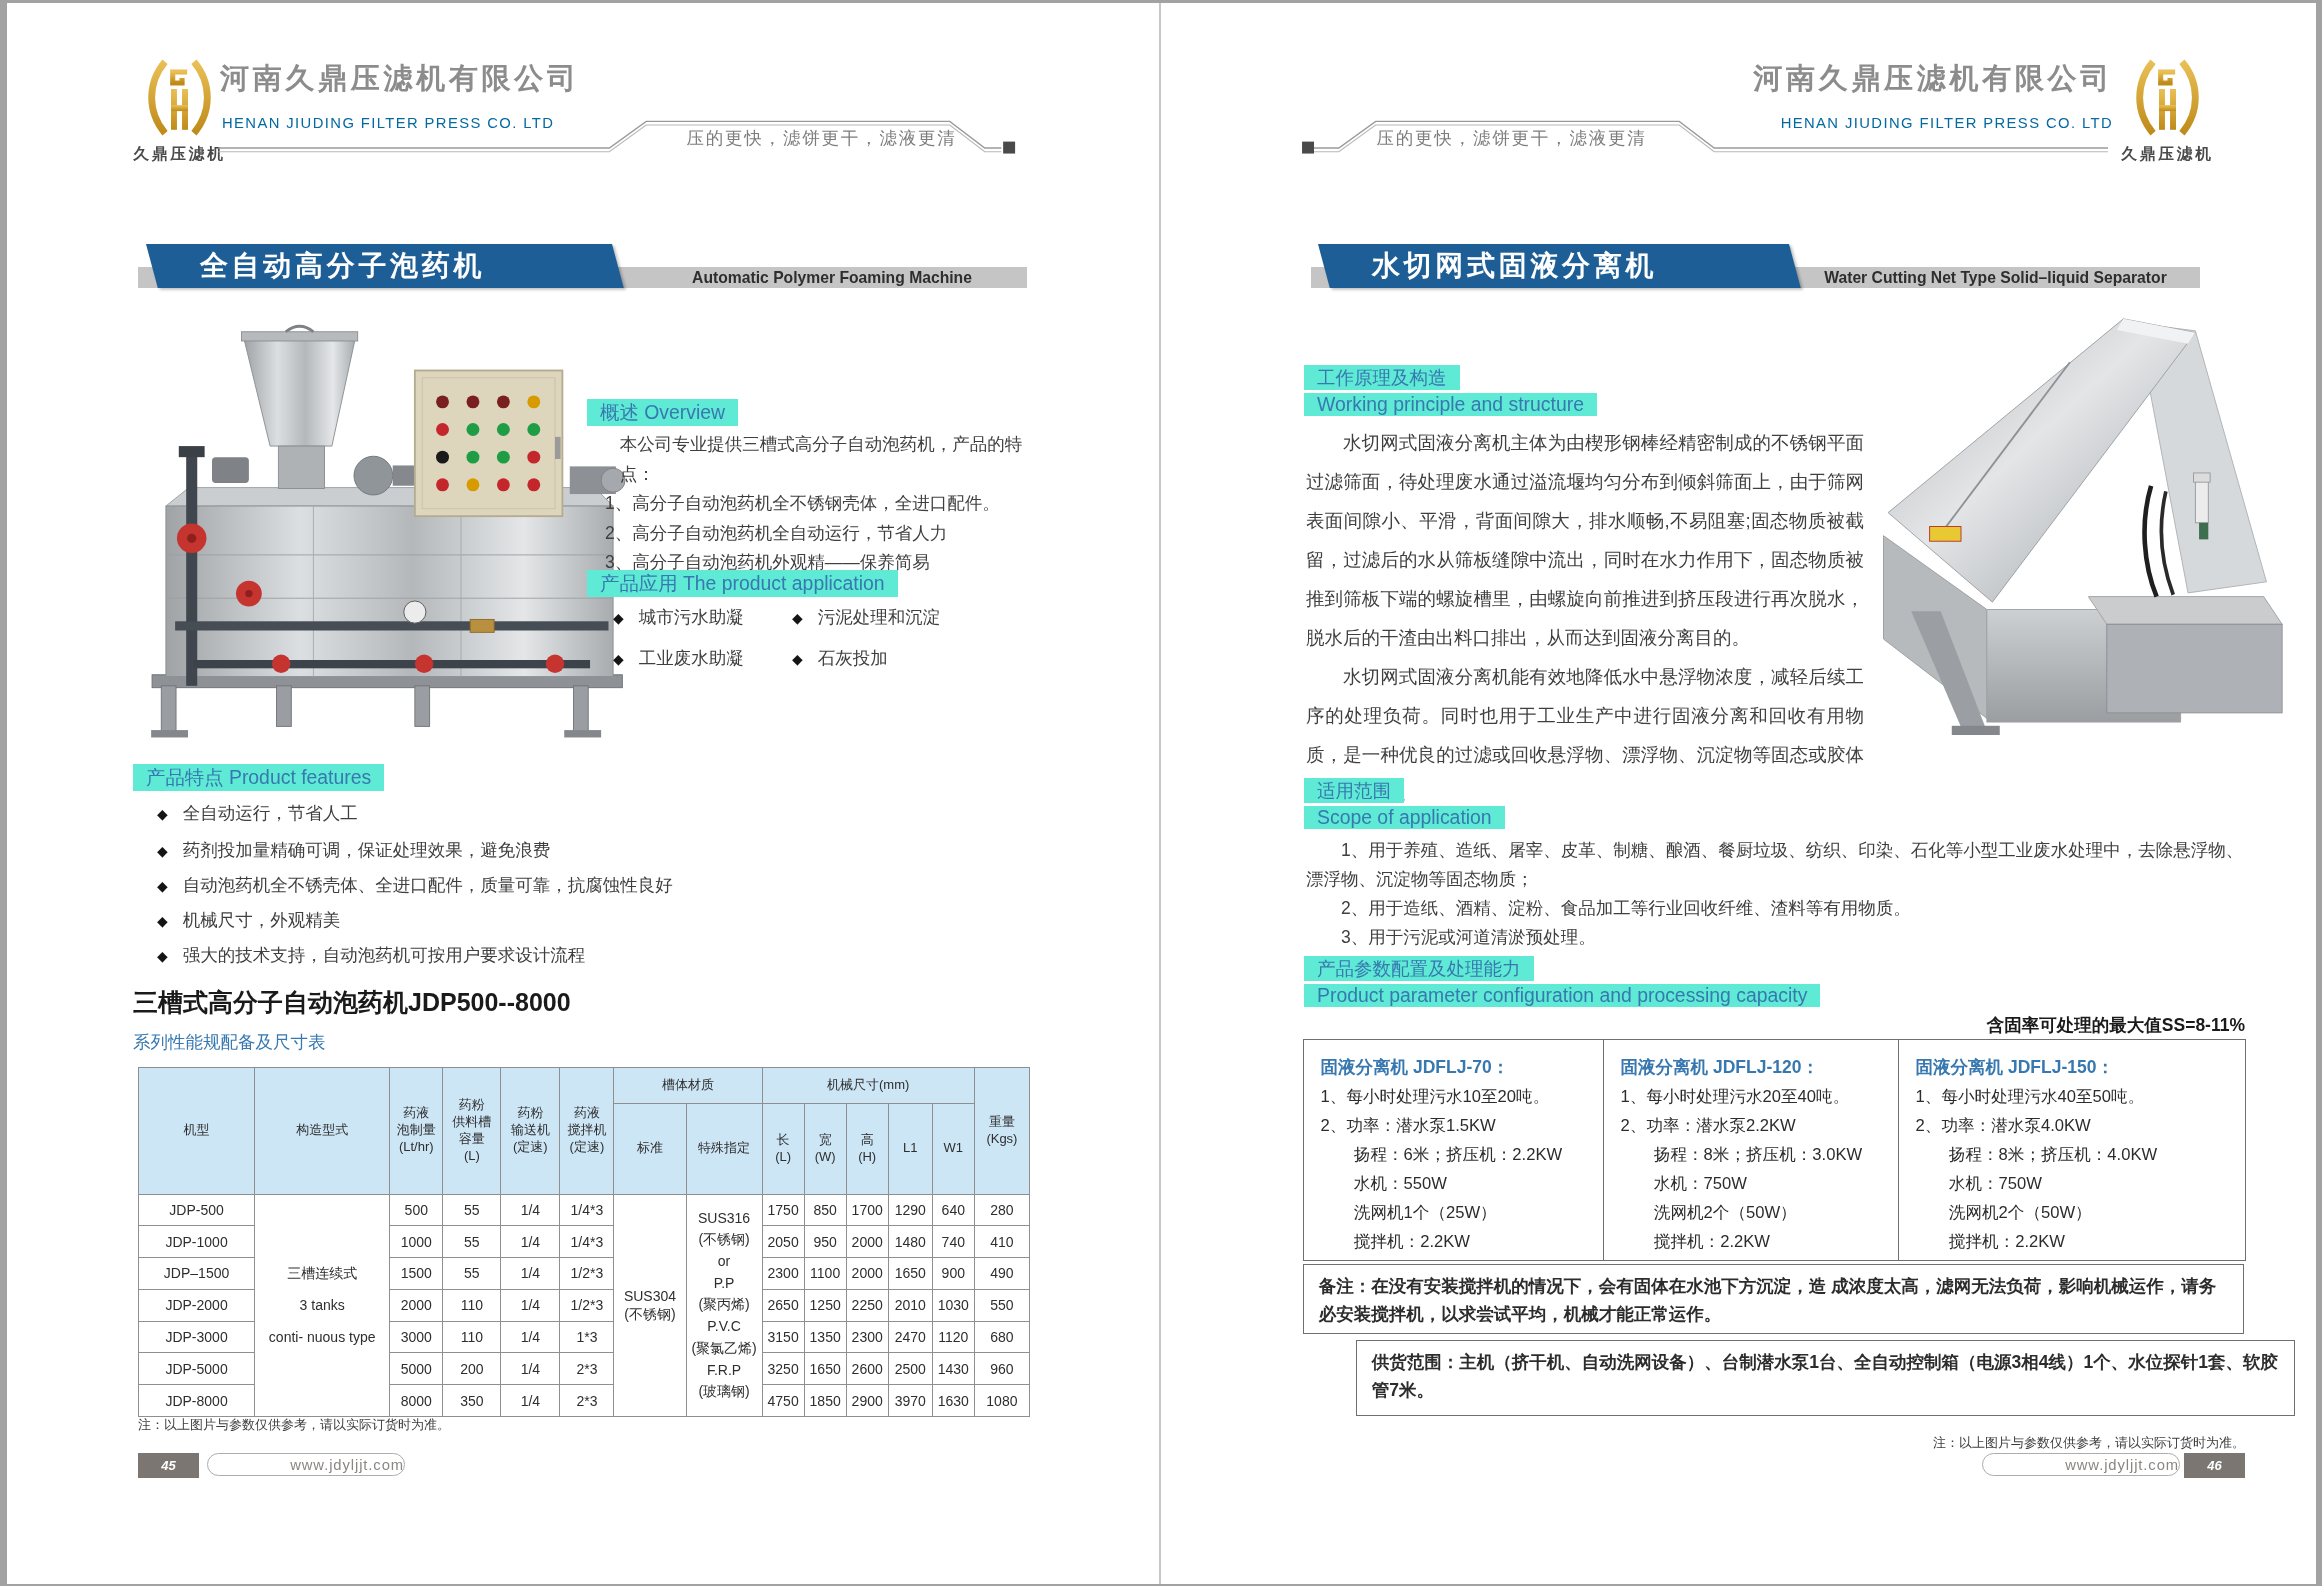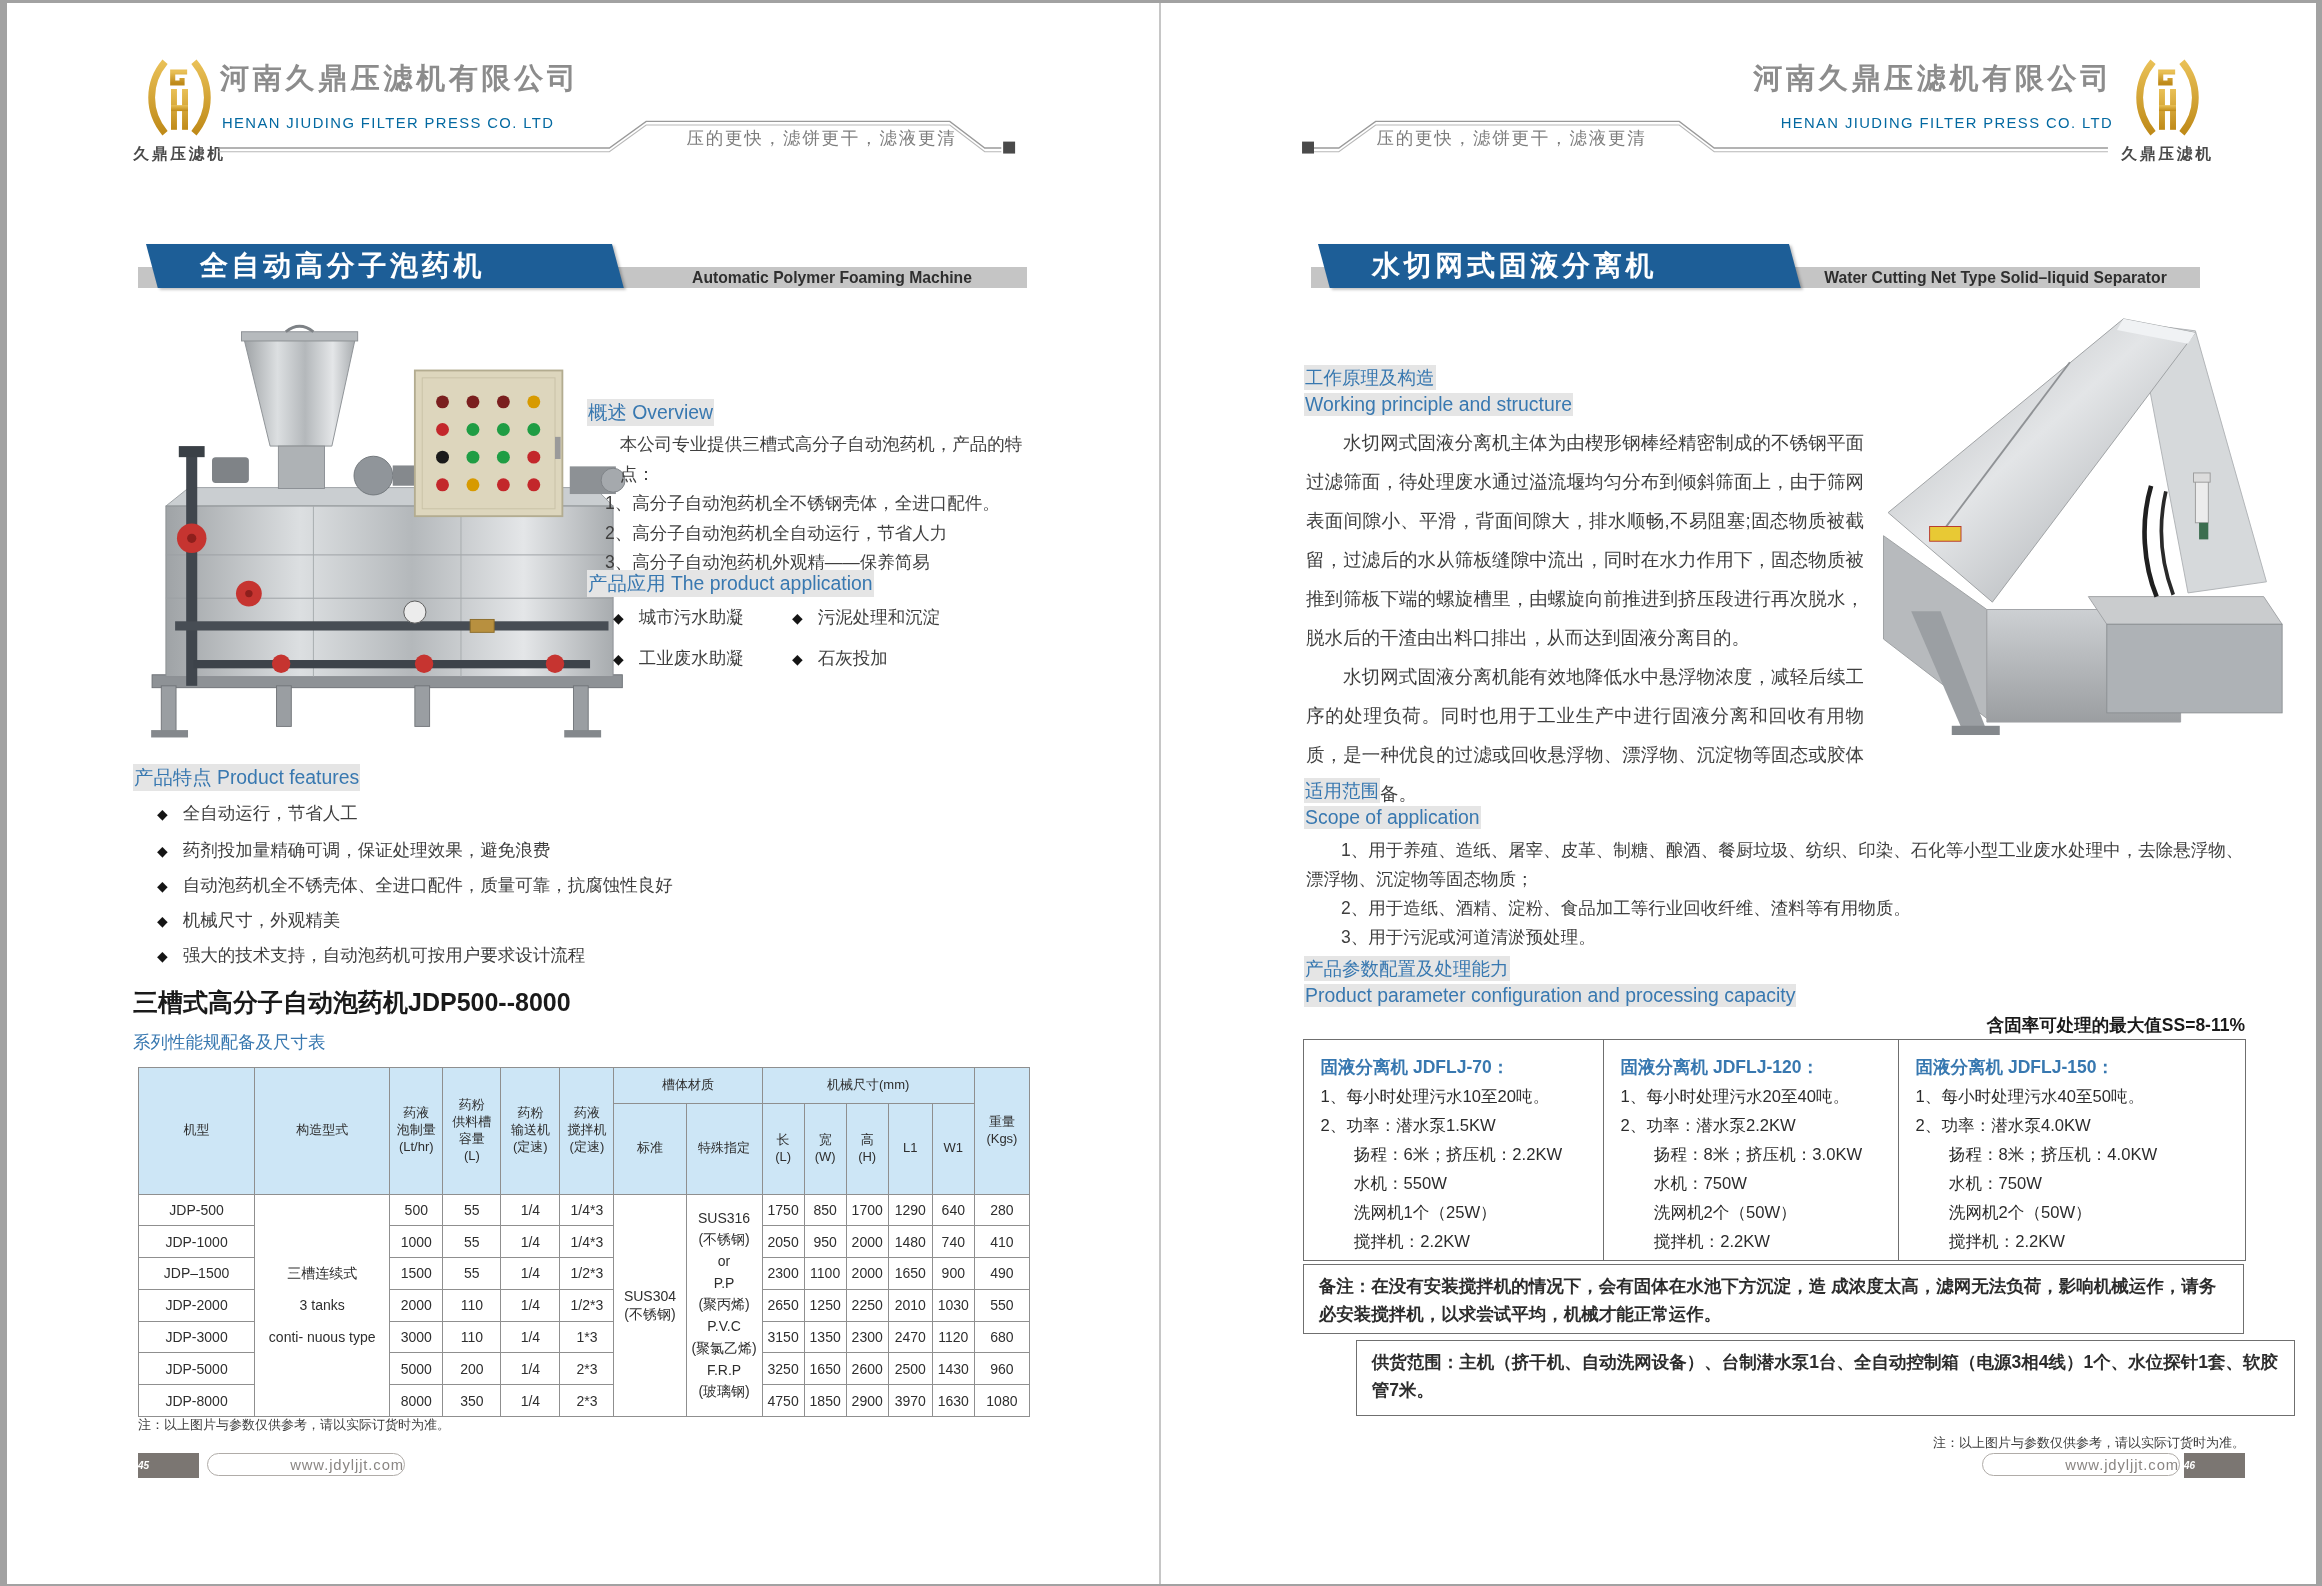--- a/index.html
+++ b/index.html
@@ -1,43 +1,43 @@
 <!DOCTYPE html>
 <html style="font-size:14.8px"><head>
 <meta charset="utf-8">
 <style>
   html,body{margin:0;padding:0;background:#efefef}
   .canvas{position:relative;width:2322px;height:1587px;background:#ffffff;
           font-family:"Liberation Sans","DejaVu Sans",sans-serif;overflow:hidden}
   .abs{position:absolute}
   .edge{position:absolute;background:#a2a2a2}
   .blue{color:#3878b0}
-  .hl{background:#e5e5e5;display:inline-block;padding:0 1px}
+  .hl{background:#5eead4;display:inline-block;padding:0 13px}
   .body-text{color:#3f3f3f}
   .pre{white-space:pre-line}
   .company-cn{font-size:29px;font-weight:bold;color:#8c8c8c;letter-spacing:3.7px;white-space:nowrap}
   .company-en{font-size:14.8px;color:#0369a1;letter-spacing:1.4px;white-space:nowrap}
   .logo-caption{font-size:15.7px;font-weight:bold;color:#4a4a4a;letter-spacing:2.8px;text-align:center}
   .tagline-text{font-size:17.5px;color:#7d7d7d;letter-spacing:1.8px;text-align:center;white-space:nowrap}
   .banner-gray{background:#c5c5c5;height:21px}
   .banner-blue{background:#1d5e97;height:44px;transform:skewX(15deg);transform-origin:top left;
                box-shadow:1.8px 1.8px 2.8px rgba(0,0,0,.25)}
   .banner-cn{transform:skewX(-15deg);color:#fff;font-size:28px;font-weight:bold;letter-spacing:3.7px;
              line-height:44px;padding-left:48px;white-space:nowrap}
   .banner-en{font-size:15.7px;font-weight:bold;color:#2e2e2e;text-align:center;line-height:20px;white-space:nowrap}
   .bullet{color:#141414;font-size:14px;margin-right:10px}
   .feat-item,.app-item{font-size:17.5px;color:#3f3f3f;white-space:nowrap}
   .spec-table{border-collapse:collapse;table-layout:fixed;width:892px;font-size:13px;color:#2e2e2e}
   .spec-table td,.spec-table th{border:0.9px solid #8f8f8f;text-align:center;vertical-align:middle;
       padding:0.9px 1.8px;font-weight:normal;white-space:pre-line;line-height:1.3}
   .spec-table th{background:#cde6f6}
   .spec-table{border:1.8px solid #6f6f6f}
   .spec-table .datarow td{height:29px;font-size:14px}
-  .pnum{background:#7b7672;color:#fff;font-size:10px;font-weight:bold;font-style:italic;
-        line-height:25px}
+  .pnum{background:#7b7672;color:#fff;font-size:13px;font-weight:bold;font-style:italic;
+        text-align:center;line-height:25px}
   .urlpill{border:1.8px solid #b0aca8;border-radius:14px;color:#8a8683;font-size:14.8px;
            text-align:right;line-height:22px;letter-spacing:0.9px}
   .parambox{border:1.8px solid #6f6f6f}
   .param-title{font-size:17.5px;font-weight:bold}
   .param-specs{font-size:16.6px;line-height:29px;color:#2c2c2c;margin-top:3.7px}
   .notebox{border:1.8px solid #6f6f6f;font-size:17.5px;line-height:28px;color:#2c2c2c;
            font-weight:bold;padding:7.4px 14.8px;box-sizing:border-box}
   .small-note{font-size:13px;color:#3c3c3c}
 </style>
 </head>

